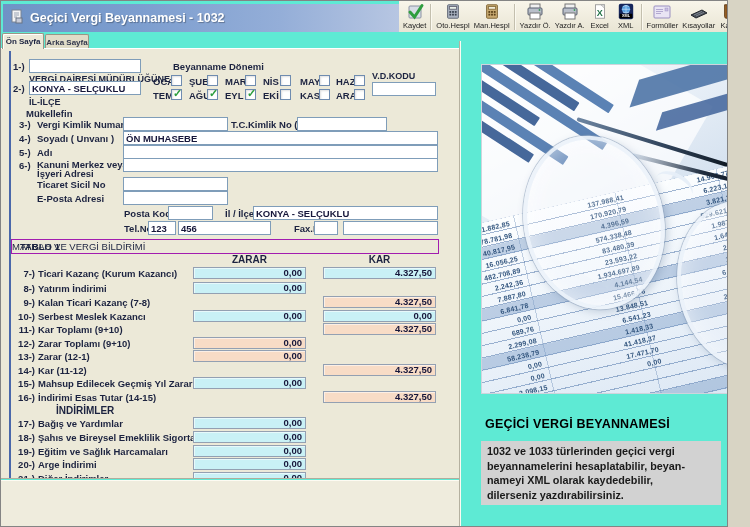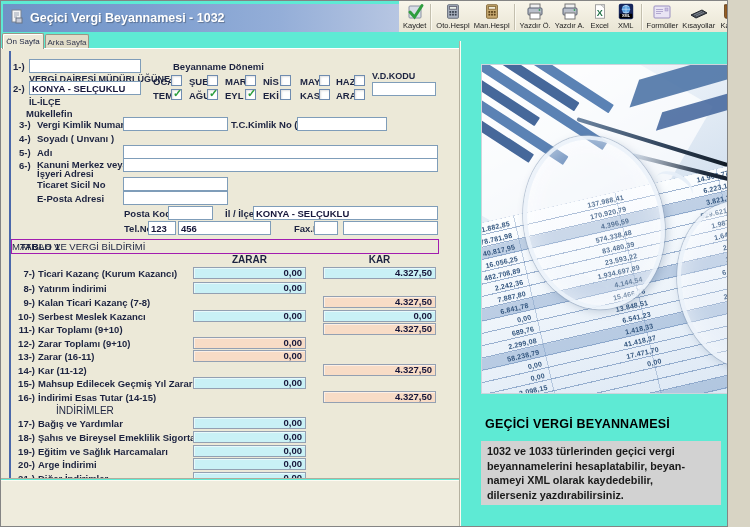--- a/index.html
+++ b/index.html
@@ -14,21 +14,21 @@
 
   
   .toolbar{position:absolute;left:398px;top:0;width:350px;height:31px;
     background:linear-gradient(180deg,#f8f5ea,#e9e5d4);display:flex;align-items:flex-start;padding:1px 0 0 2px}
   .tbtn{height:30px;display:flex;flex-direction:column;align-items:center;justify-content:flex-start;padding:1px 2px 0 2px;min-width:26px;cursor:default}
   .tbtn .ticon{height:17px;display:flex;align-items:center}
   .tbtn .tlabel{font-size:7.5px;color:#222;white-space:nowrap;margin-top:1px}
   .tsep{width:2px;height:26px;margin:2px 2px 0 2px;border-left:1px solid #c3bfae;border-right:1px solid #fbf9f0}
 
   
-  .tab{position:absolute;font-size:8px;font-weight:normal;color:#1c2340;display:flex;align-items:center;justify-content:center;
+  .tab{position:absolute;font-size:8px;font-weight:bold;color:#1c2340;display:flex;align-items:center;justify-content:center;
     border:1px solid #9a9685;border-bottom:none;border-radius:2px 2px 0 0}
   .tab.active{left:1px;top:32px;width:42px;height:16px;background:#ece9d8;z-index:3;box-shadow:inset 1px 1px 0 #fff}
   .tab.inactive{left:44px;top:33px;width:44px;height:15px;background:#e0dcc7;color:#33394e}
 
   
   .form-panel{position:absolute;left:0;top:47px;width:458px;height:431px;background:#ece9d8;overflow:hidden;
     border-top:1px solid #fff;border-bottom:1px solid #b1ad9c;z-index:2}
   .accent{position:absolute;left:8px;top:2px;width:2px;height:427px;background:#4a68aa}
   .bottom-strip{position:absolute;left:0;top:479px;width:458px;height:48px;background:#efecdd;border-top:1px solid #fdfbf2}
   .vsep{position:absolute;left:458px;top:40px;width:2px;height:487px;border-left:1px solid #b5b1a0;border-right:1px solid #fdfbf2}
@@ -58,21 +58,21 @@
 
   .trow{position:absolute;left:0;width:456px;height:13px}
   .trow .rno{position:absolute;left:12px;top:1px;width:22px;text-align:right;font-size:9.5px;font-weight:bold;color:#1c2340}
   .trow .rlabel{position:absolute;left:37px;top:1px;font-size:9.5px;font-weight:bold;color:#1c2340;white-space:nowrap}
   .cell{position:absolute;top:0;height:12px;border:1px solid #93a0b2;box-shadow:inset 1px 1px 0 rgba(255,255,255,.55);
     font-size:9.5px;font-weight:bold;color:#16163a;text-align:right;padding:0 3px;line-height:10px}
   .cell.zc{left:192px;width:113px}
   .cell.kc{left:322px;width:113px}
   .cyan{background:#c9f1f6}
   .pink{background:#f8dcc6}
-  .sect{position:absolute;font-size:10px;font-weight:normal;color:#1c2340}
+  .sect{position:absolute;font-size:10px;font-weight:bold;color:#1c2340}
 
   
   .photo{position:absolute;left:481px;top:64px;width:247px;height:328px;overflow:hidden;
     background:linear-gradient(150deg,#fdfefe 0%,#e8eff7 30%,#cadaeb 65%,#b2c8df 100%);
     box-shadow:0 0 0 1px #cfd4dc}
   .paper{position:absolute;left:-55px;top:-35px;width:250px;height:210px;background:rgba(255,255,255,.7);transform:rotate(30deg)}
   .bars{position:absolute;left:-35px;top:-5px;transform:rotate(33deg)}
   .bars div{height:10px;margin-bottom:7px;border-radius:1px}
   .wedge1{position:absolute;left:150px;top:0;width:120px;height:24px;background:#4e74a6;opacity:.9;transform:rotate(-16deg) skewX(-35deg)}
   .wedge2{position:absolute;left:175px;top:34px;width:105px;height:16px;background:#40639a;opacity:.85;transform:rotate(-16deg) skewX(-35deg)}
@@ -294,20 +294,21 @@
     <span class="lbl" style="left:25px;top:59px">Mükellefin</span>
 
     <span class="lbl" style="left:18px;top:70px">3-)</span>
     <span class="lbl" style="left:36px;top:70px">Vergi Kimlik Numarası</span>
     <input class="inp" style="left: 122px; top: 68px; width: 105px;" readonly="" value="">
     <span class="lbl" style="left:230px;top:70px">T.C.Kimlik No (V.N.)</span>
     <input class="inp" style="left: 296px; top: 68px; width: 90px;" readonly="" value="">
 
     <span class="lbl" style="left:18px;top:84px">4-)</span>
     <span class="lbl" style="left:36px;top:84px">Soyadı ( Unvanı )</span>
+    <input class="inp" style="left: 122px; top: 82px; width: 315px;" readonly="" value="ÖN MUHASEBE">
 
     <span class="lbl" style="left:18px;top:98px">5-)</span>
     <span class="lbl" style="left:36px;top:98px">Adı</span>
     <input class="inp" style="left: 122px; top: 96px; width: 315px;" readonly="" value="">
 
     <span class="lbl" style="left:18px;top:111px">6-)</span>
     <span class="lbl multiline" style="left:36px;top:111px">Kanuni Merkez veya
 İşyeri Adresi</span>
     <input class="inp" style="left: 122px; top: 109px; width: 315px;" readonly="" value="">
 
@@ -363,21 +364,21 @@
       <span class="rlabel">Kar Toplamı (9+10)</span>
       <div class="cell kc pink">4.327,50</div>
     </div>
     <div class="trow" style="top:288px">
       <span class="rno">12-)</span>
       <span class="rlabel">Zarar Toplamı (9+10)</span>
       <div class="cell zc pink">0,00</div>
     </div>
     <div class="trow" style="top:301px">
       <span class="rno">13-)</span>
-      <span class="rlabel">Zarar (16-11)</span>
+      <span class="rlabel">Zarar (12-1)</span>
       <div class="cell zc pink">0,00</div>
     </div>
     <div class="trow" style="top:315px">
       <span class="rno">14-)</span>
       <span class="rlabel">Kar (11-12)</span>
       <div class="cell kc pink">4.327,50</div>
     </div>
     <div class="trow" style="top:328px">
       <span class="rno">15-)</span>
       <span class="rlabel">Mahsup Edilecek Geçmiş Yıl Zararları</span>

